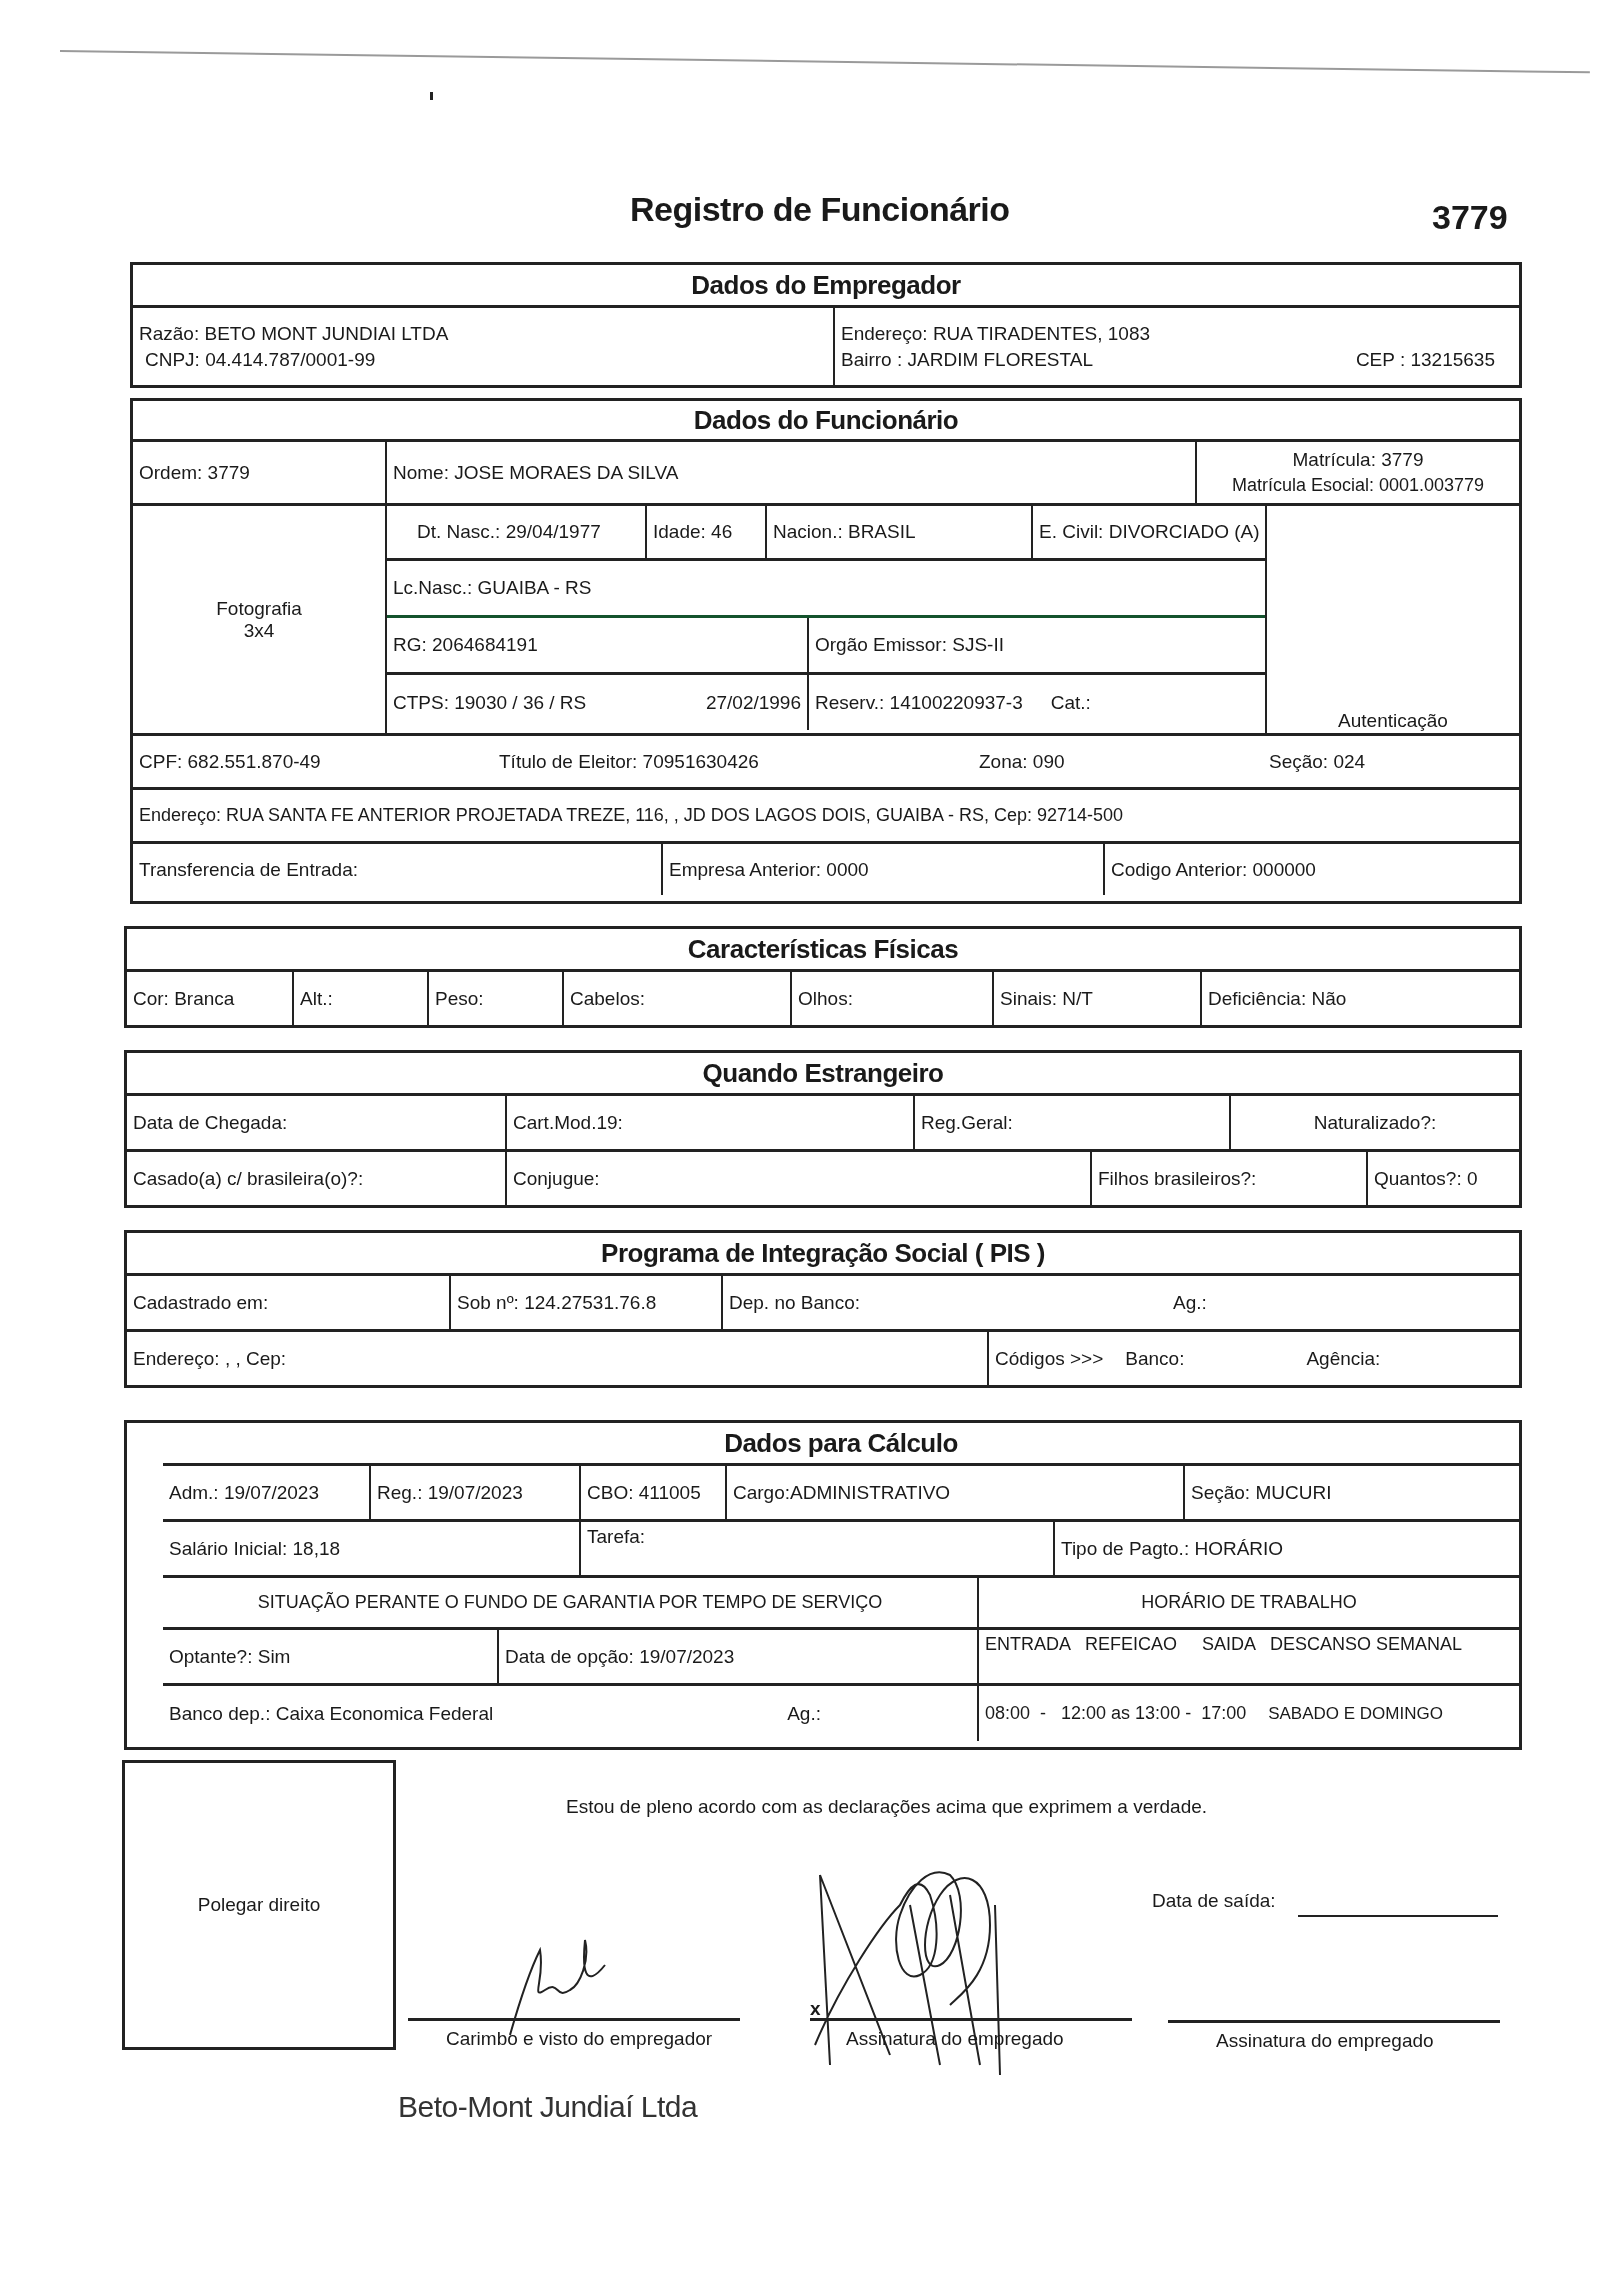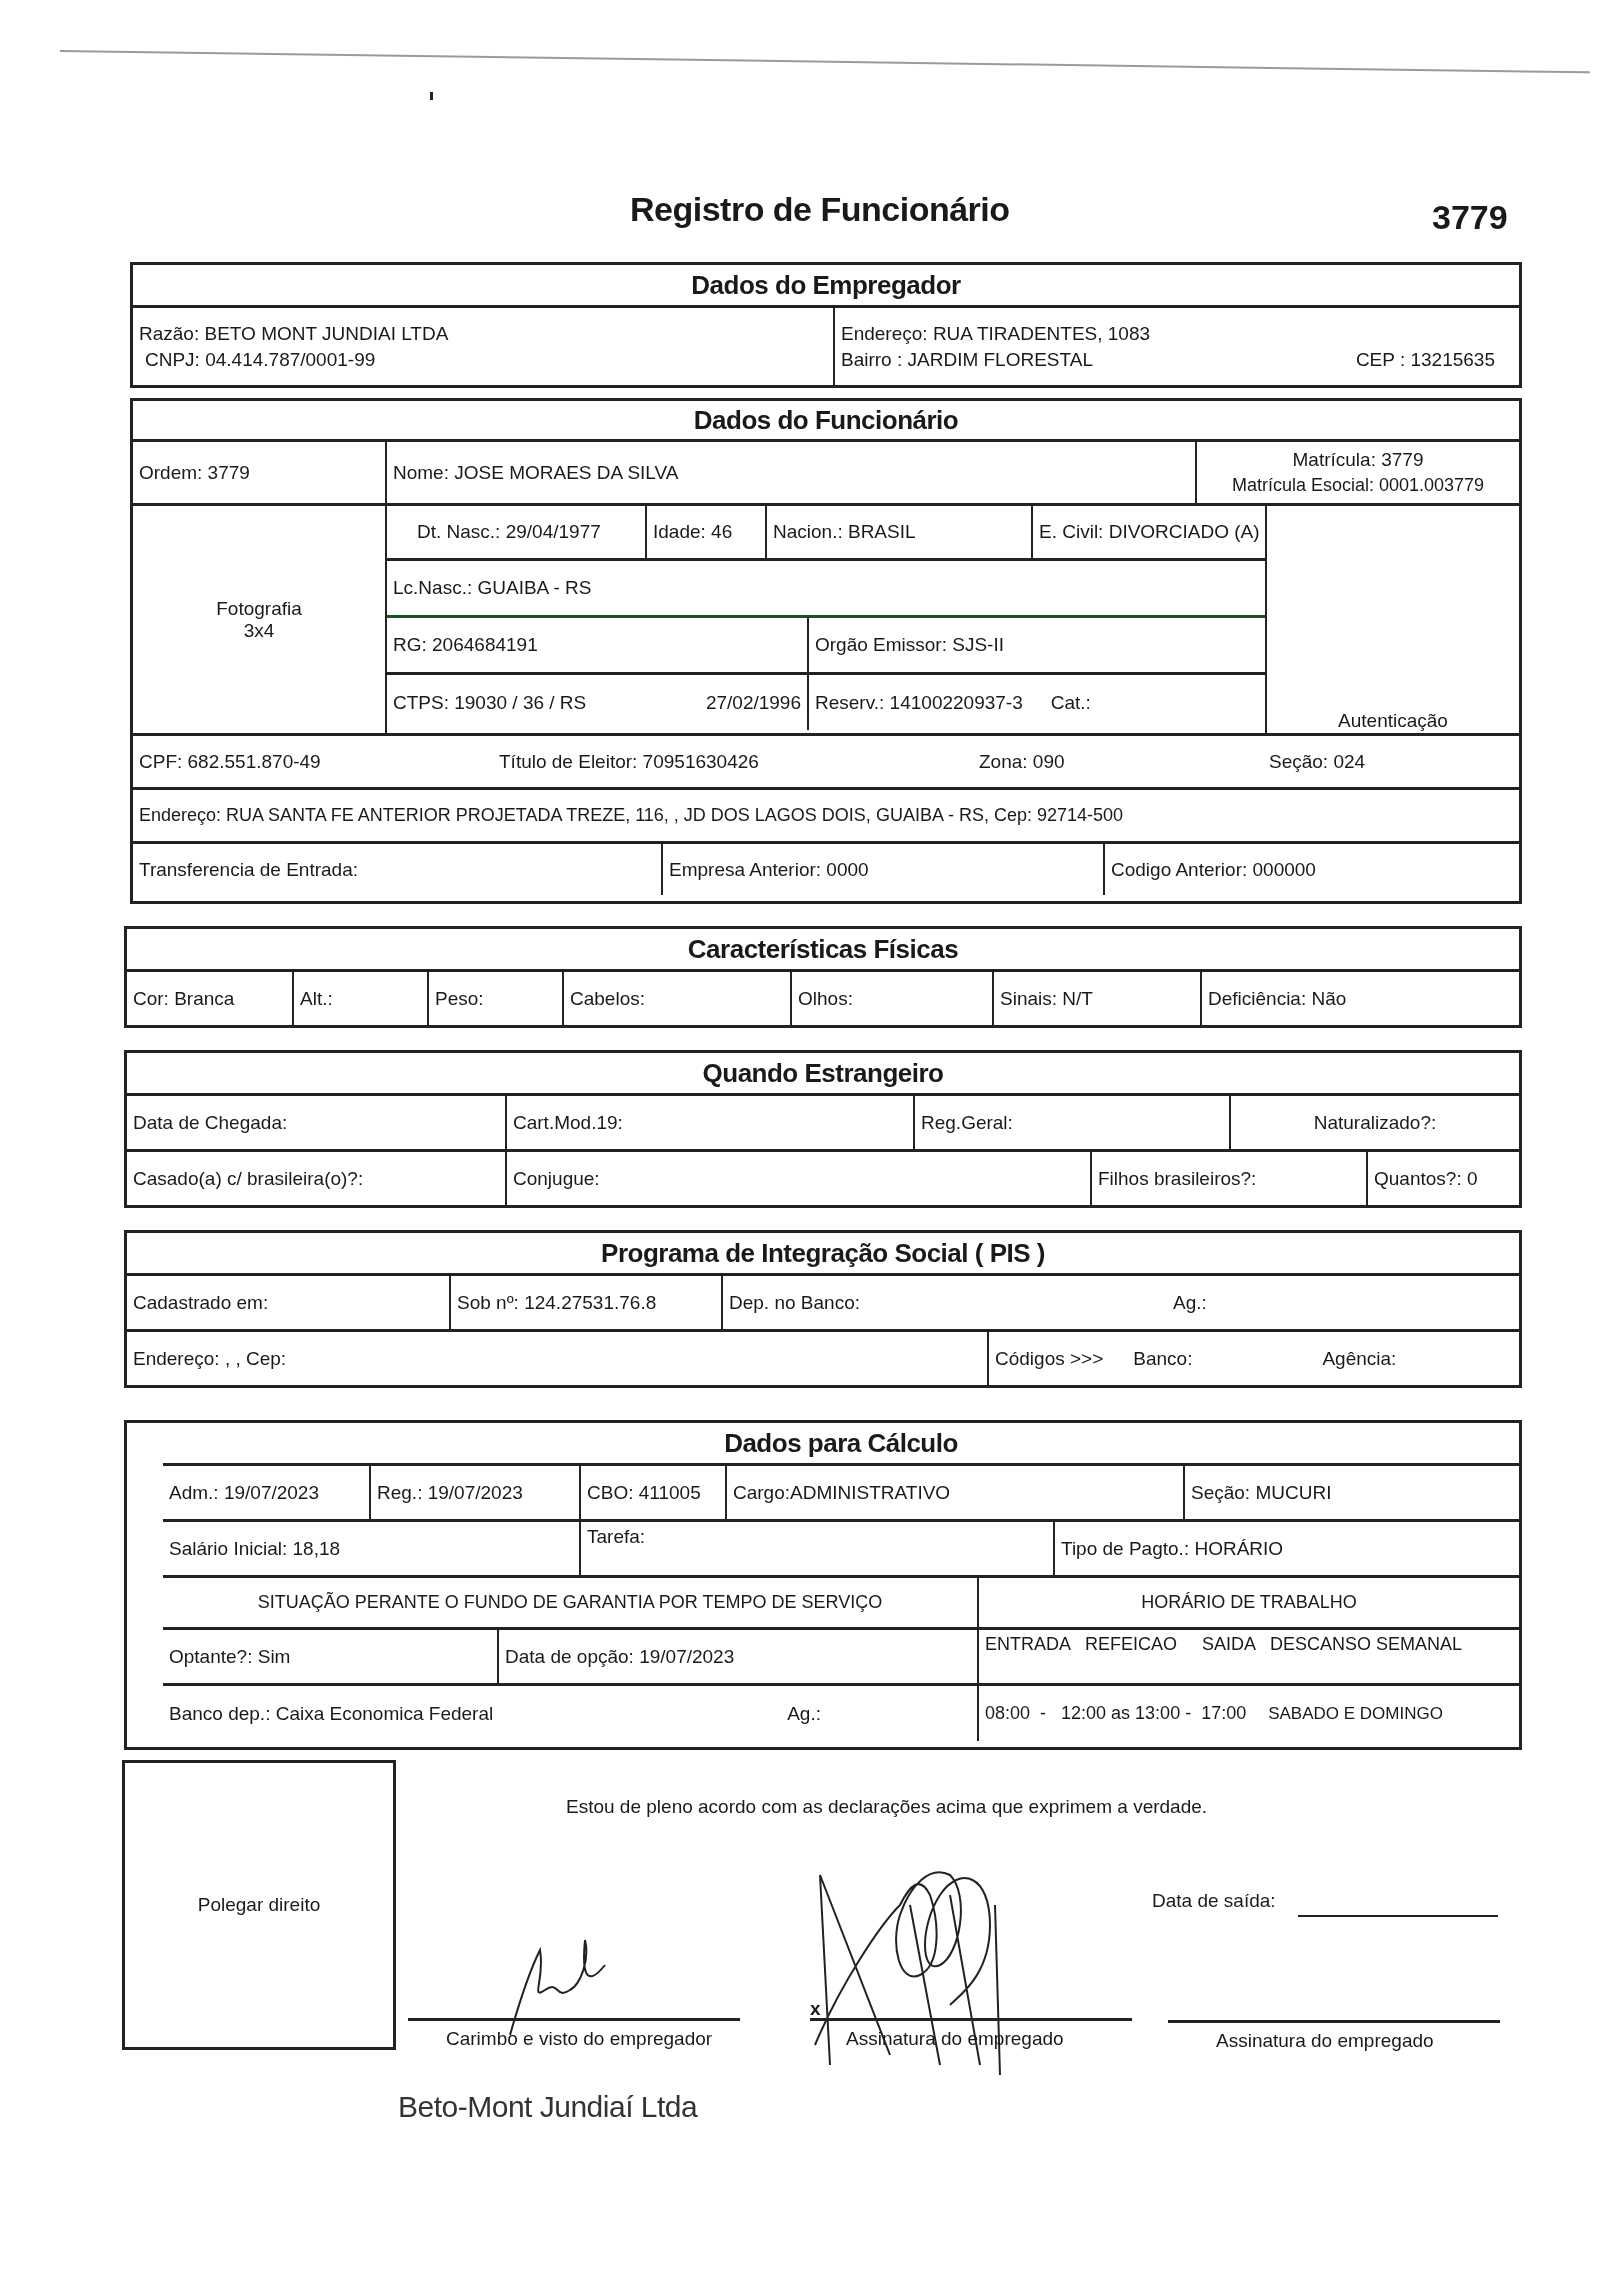--- a/index.html
+++ b/index.html
@@ -149,21 +149,21 @@
     <div class="cell sec-head">Programa de Integração Social ( PIS )</div>
   </div>
   <div class="row" style="height:56px;">
     <div class="cell" style="width:322px;">Cadastrado em:</div>
     <div class="cell" style="width:272px;">Sob nº: 124.27531.76.8</div>
     <div class="cell" style="width:446px;">Dep. no Banco:</div>
     <div class="cell" style="flex:1;border-left:none;">Ag.:</div>
   </div>
   <div class="row" style="height:56px;">
     <div class="cell" style="width:860px;">Endereço:  ,  , Cep:</div>
-    <div class="cell" style="flex:1;gap:30px;">
+    <div class="cell" style="flex:1;gap:22px;">
       <span>Códigos &gt;&gt;&gt;</span>
       <span>Banco:</span>
       <span style="margin-left:100px;">Agência:</span>
     </div>
   </div>
 </div>
 
 <div class="box" style="left:124px;top:1420px;width:1398px;height:330px;padding-left:36px;">
   <div class="row" style="height:40px;">
     <div class="cell sec-head">Dados para Cálculo</div>

